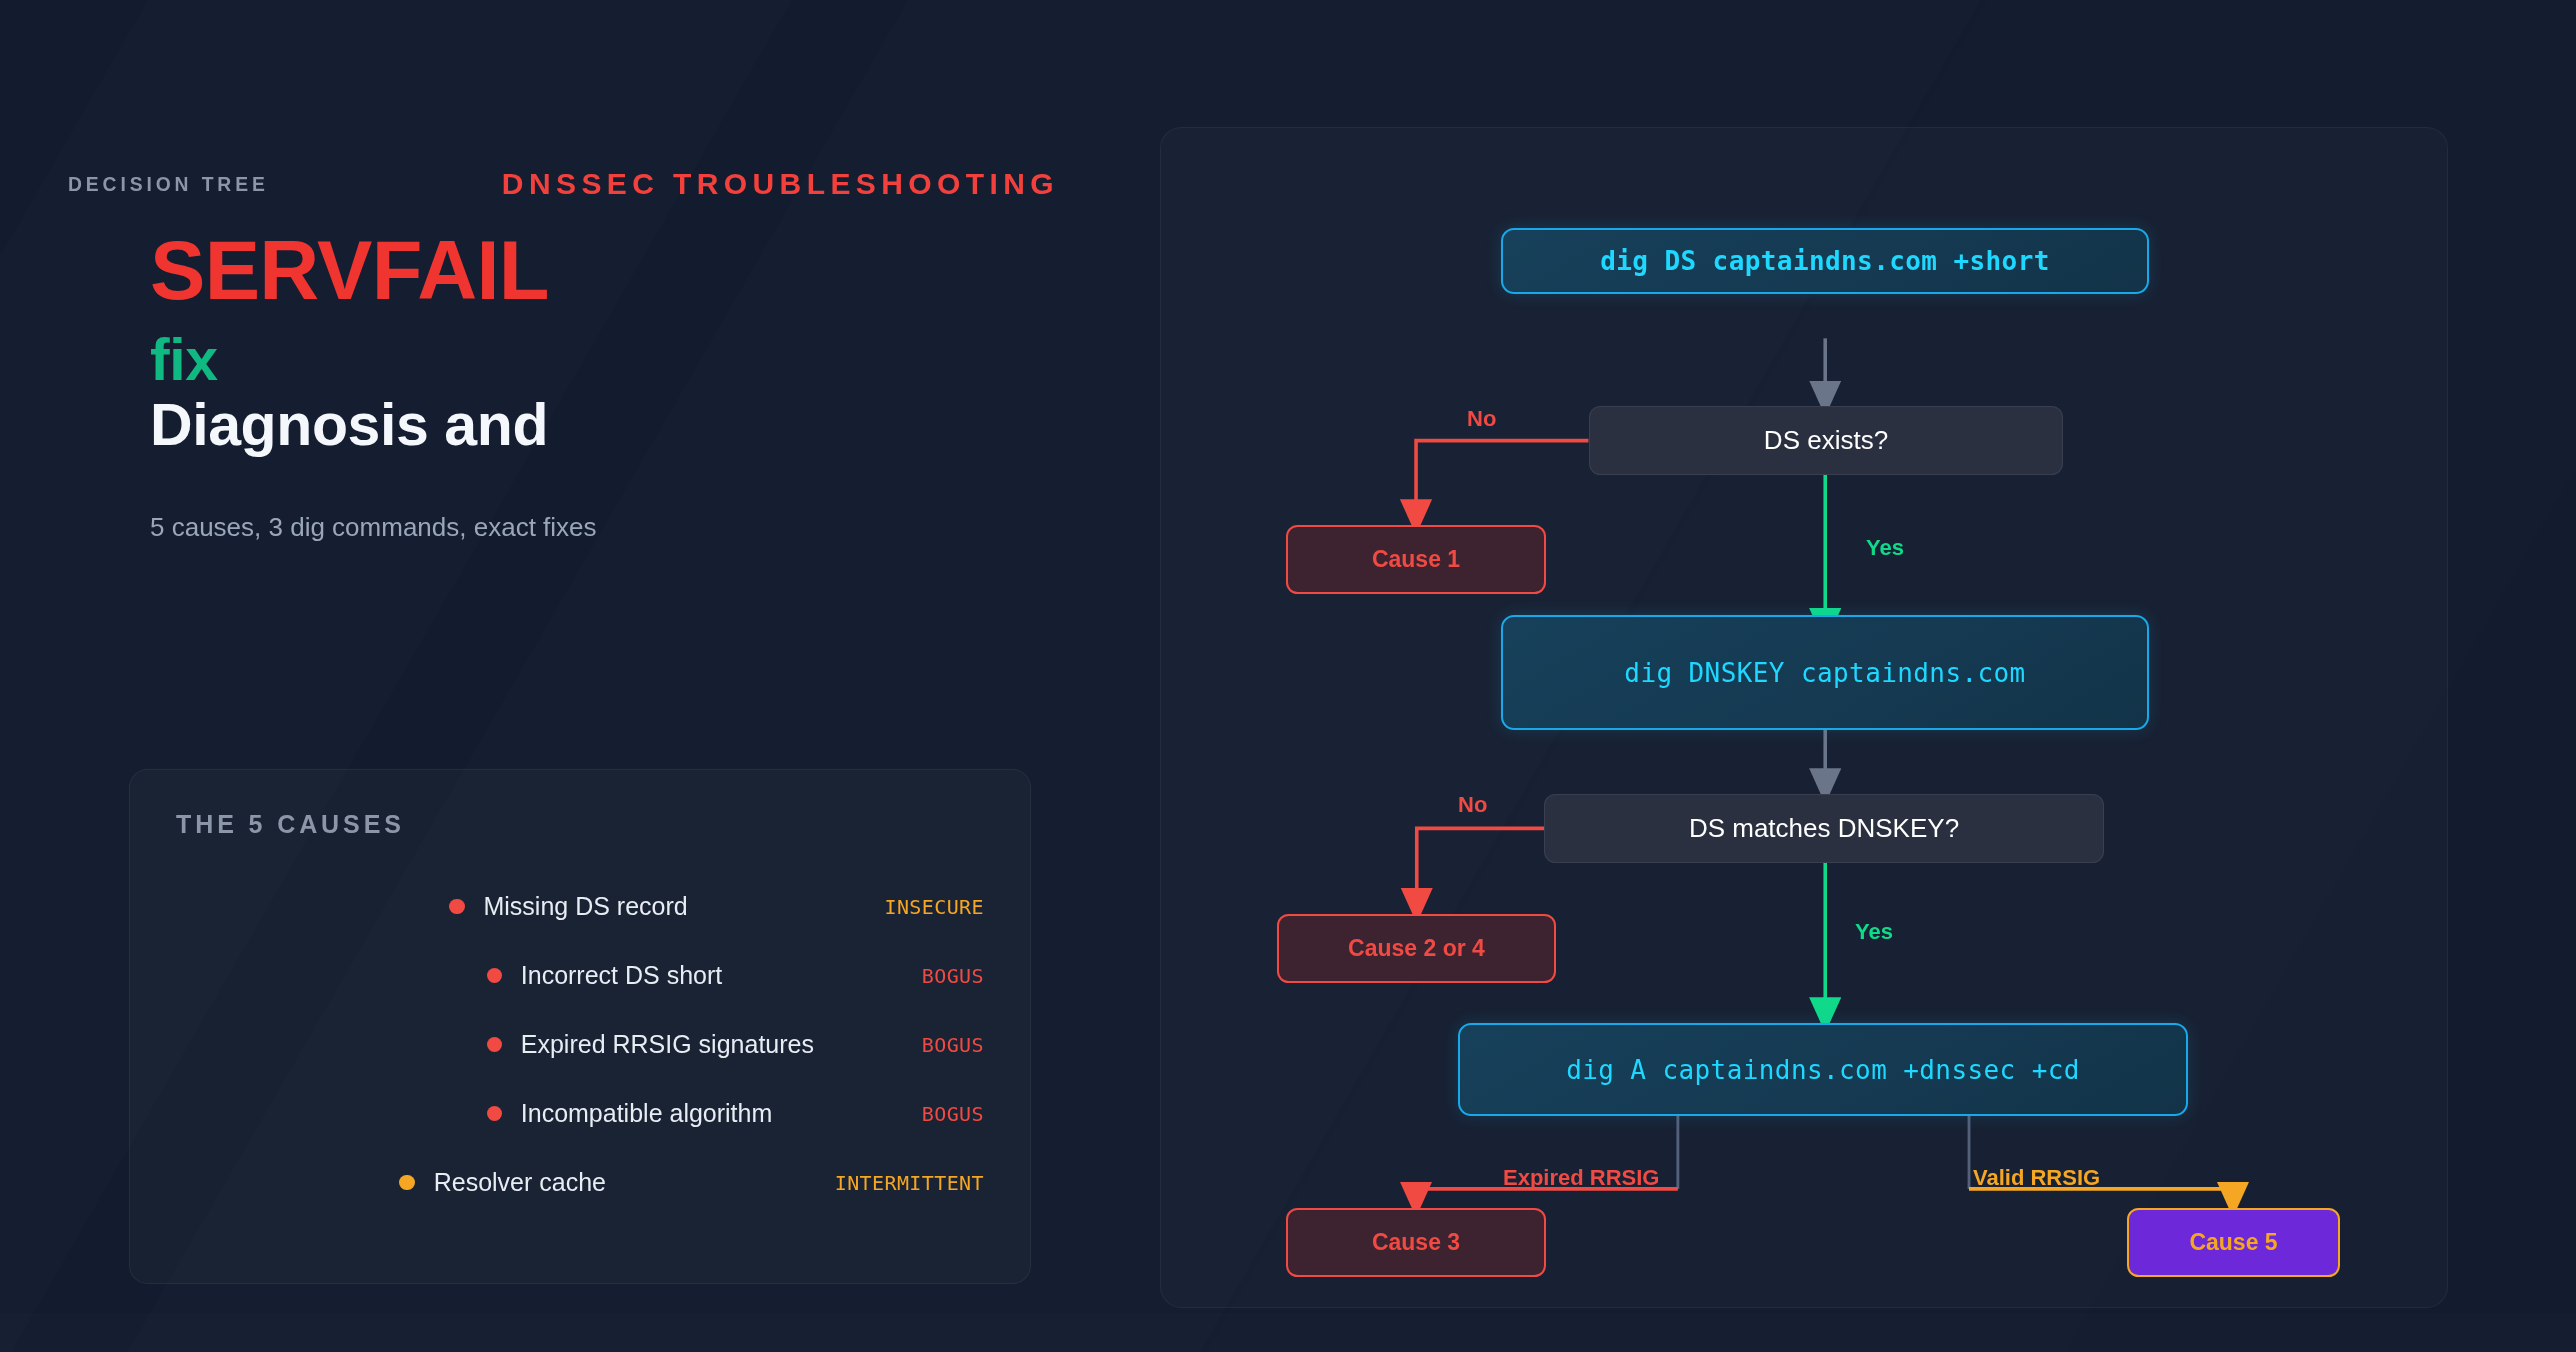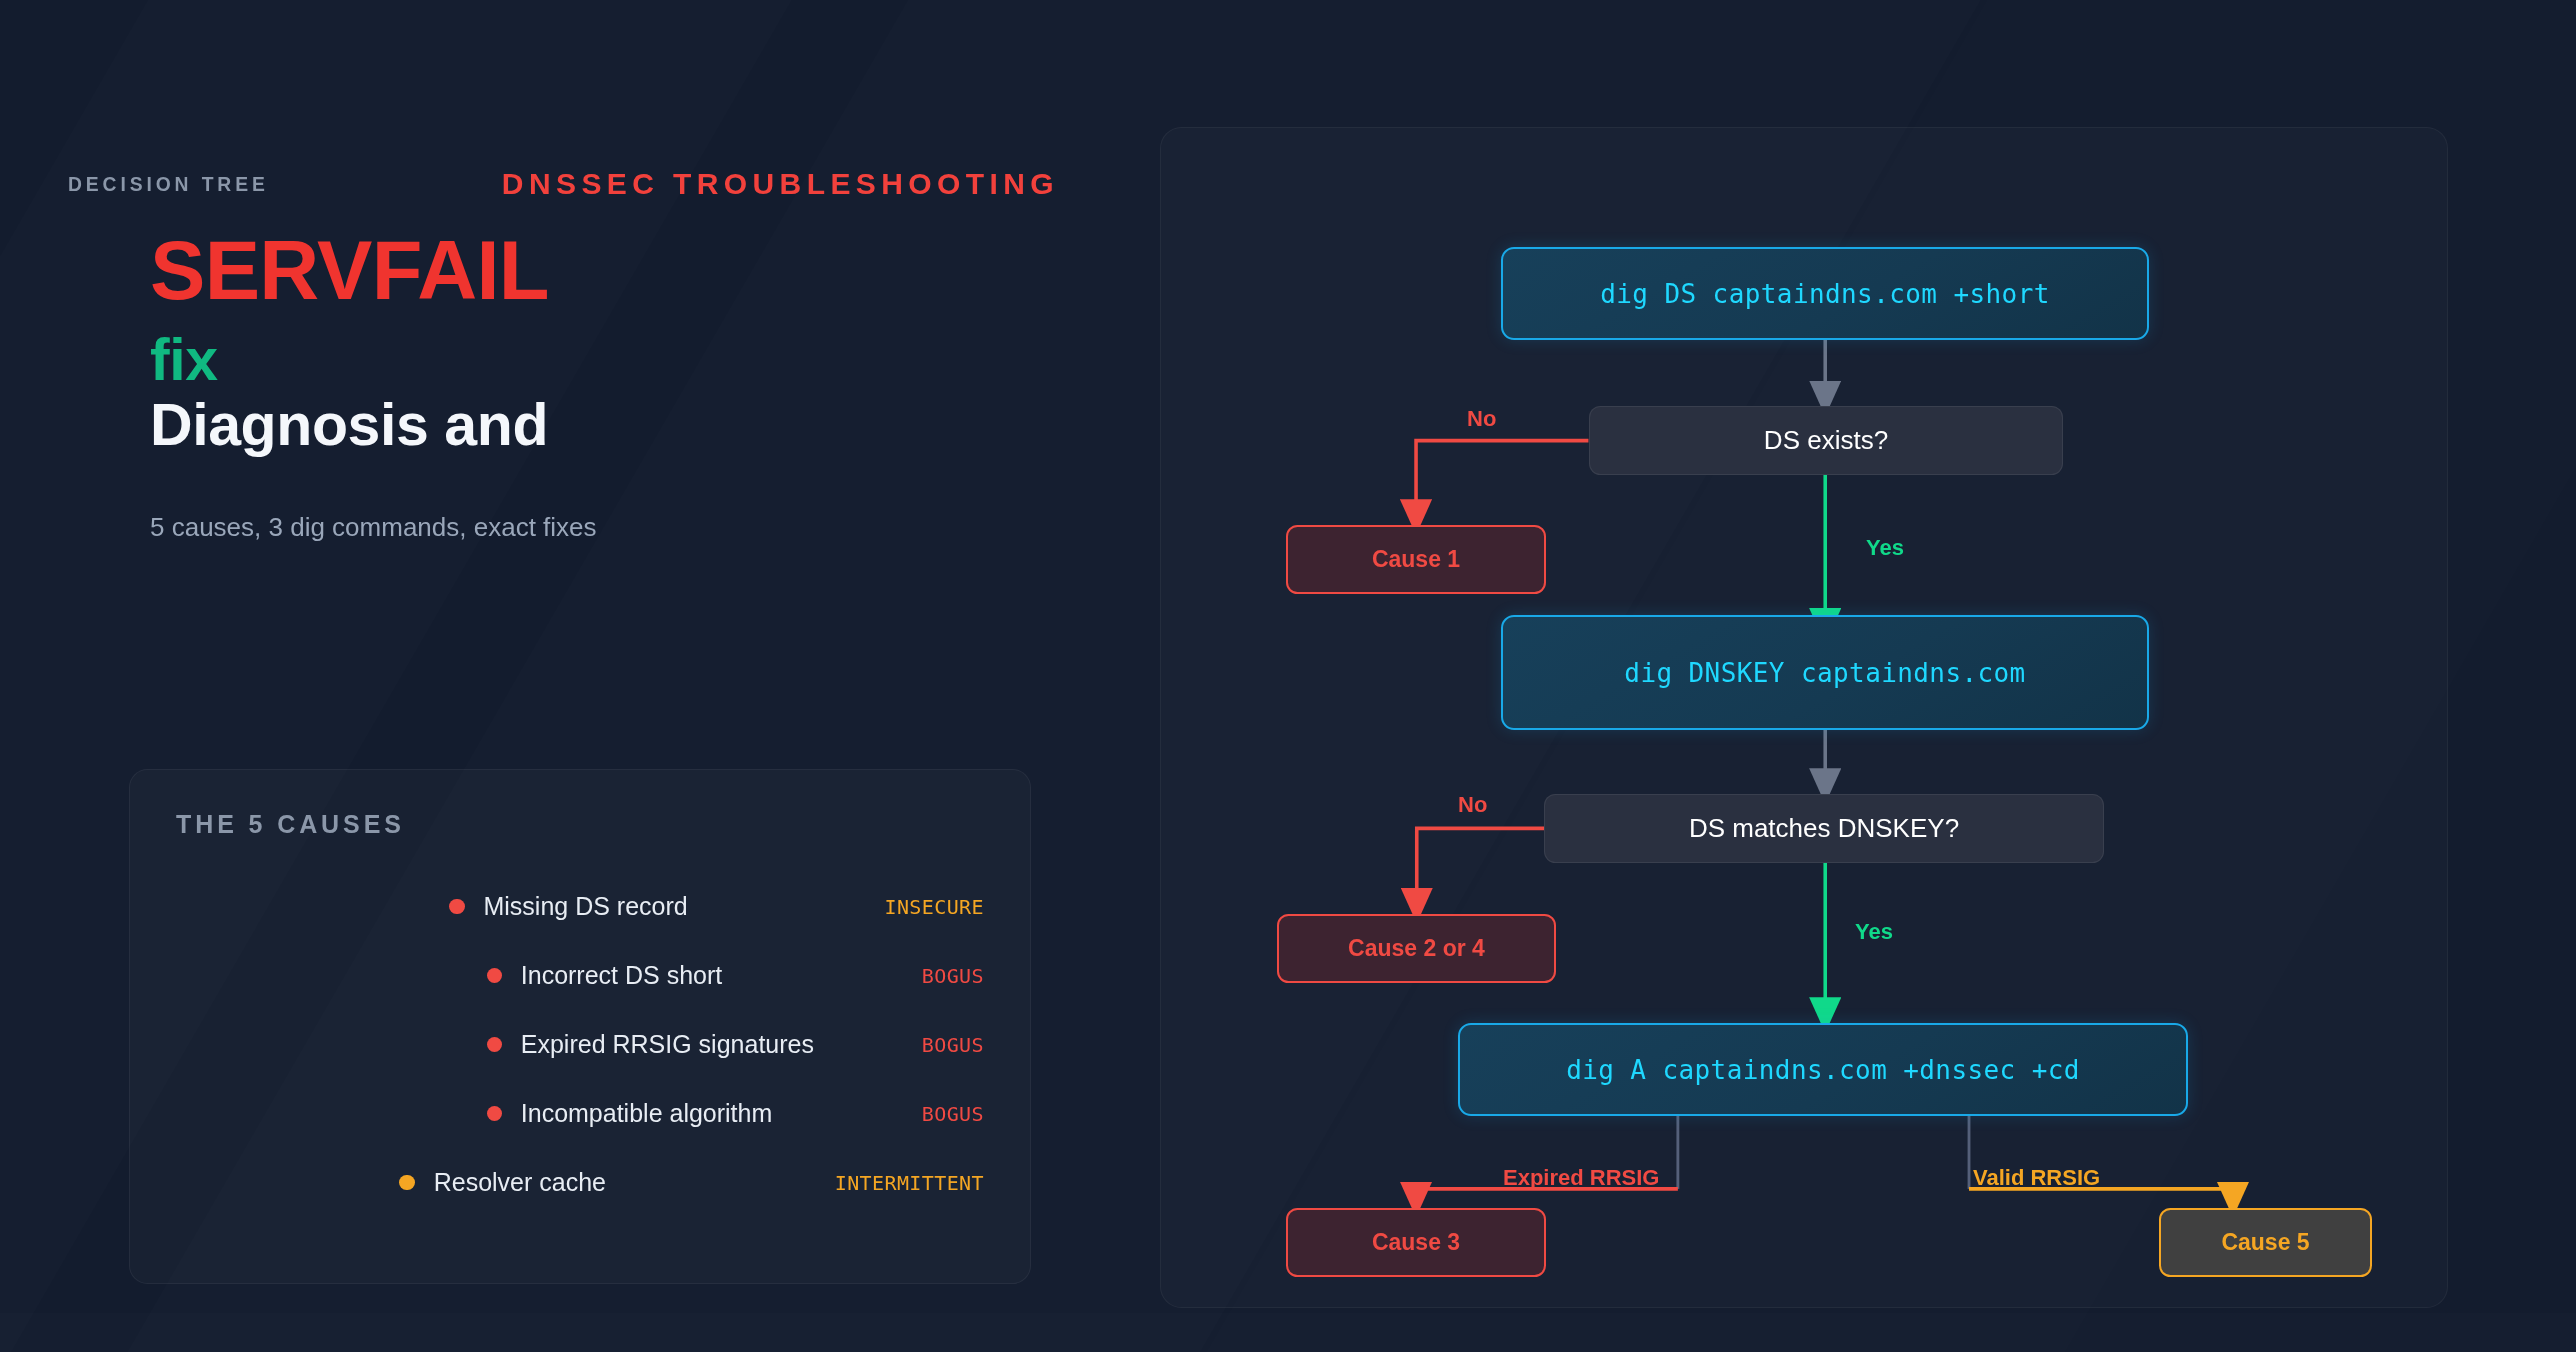--- a/index.html
+++ b/index.html
@@ -214,27 +214,26 @@
     border: 2.1px solid #f04a43;
     border-radius: 11.4px;
     background: #3d2330;
     color: #f04a43;
     font-size: 23px;
     font-weight: bold;
   }
 
   .node-cause.warn {
     border-color: #f5a623;
-    background: #404040;
+    background: #6d28d9;
     color: #f5a623;
-    margin-left: 32px;
-  }
-
-  
-  #node-cmd-1      { left: 1501px; top: 247px;  width: 648px;  height: 93px; }
+  }
+
+  
+  #node-cmd-1      { left: 1501px; top: 228px;  width: 648px;  height: 66px; font-weight: bold; }
   #node-q-1        { left: 1589px; top: 406px;  width: 474px;  height: 69px;  }
   #node-cause-1    { left: 1286px; top: 525px;  width: 260px;  height: 69px;  }
   #node-cmd-2      { left: 1501px; top: 615px;  width: 648px;  height: 115px; }
   #node-q-2        { left: 1544px; top: 794px; width: 560px;  height: 69px;  }
   #node-cause-2    { left: 1277px; top: 914px; width: 279px;  height: 69px;  }
   #node-cmd-3      { left: 1458px; top: 1023px; width: 730px; height: 93px; }
   #node-cause-3    { left: 1286px; top: 1208px; width: 260px;  height: 69px;  }
   #node-cause-5    { left: 2127px; top: 1208px; width: 213px;  height: 69px;  }
 
   

